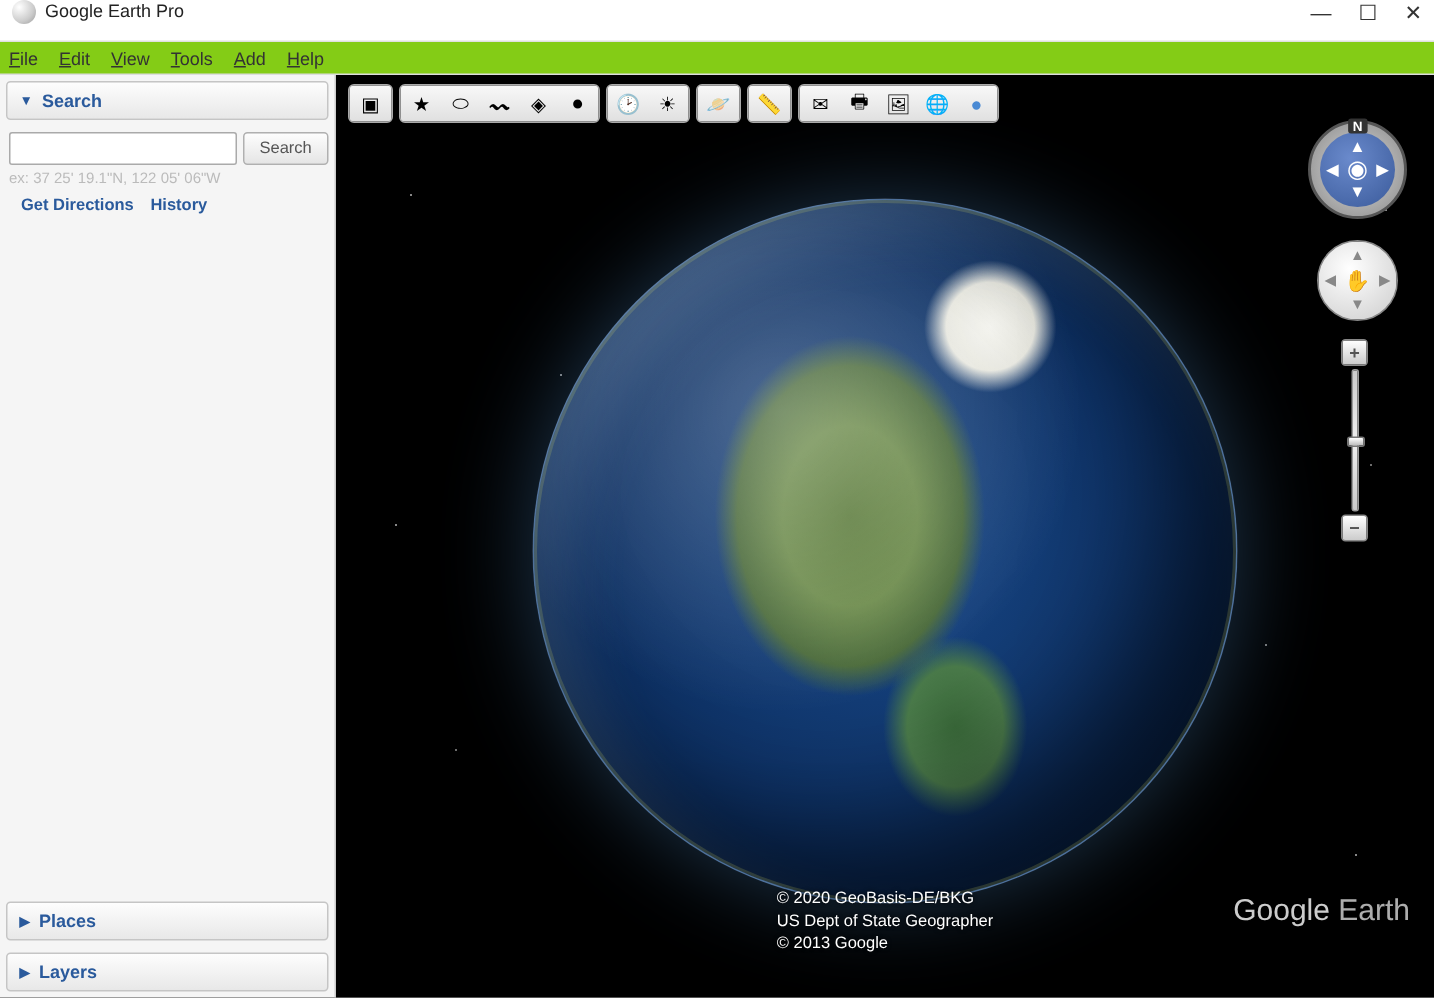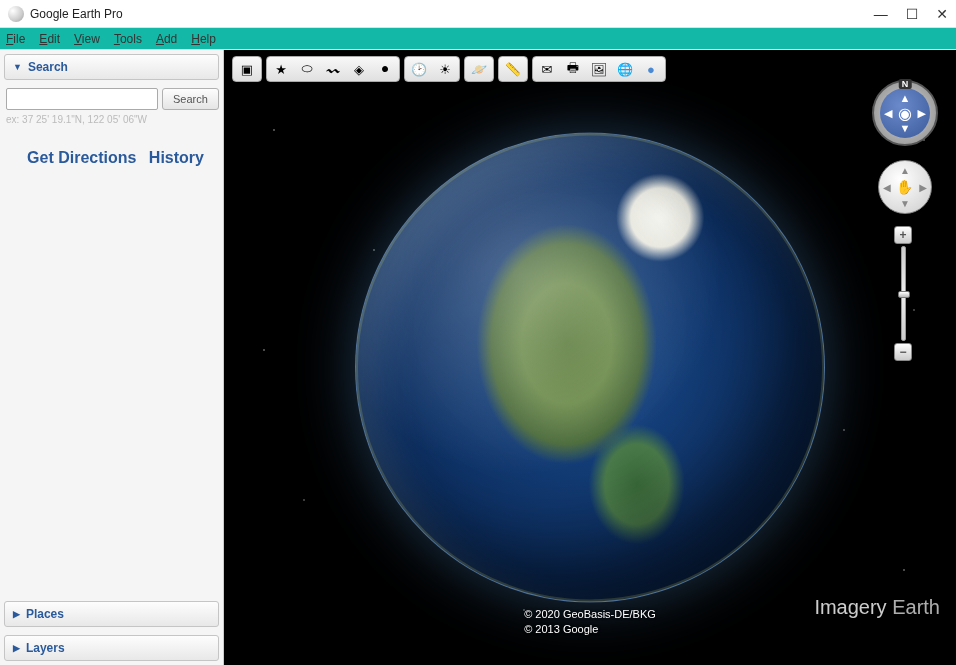--- a/index.html
+++ b/index.html
@@ -1,34 +1,34 @@
 <!DOCTYPE html>
 <html><head>
 <meta charset="utf-8">
 <style>
 * { margin:0; padding:0; box-sizing:border-box; font-family:"Segoe UI",Tahoma,sans-serif; }
 body { width:956px; height:665px; background:#fff; overflow:hidden; position:relative; }
-.titlebar { height:28px; display:flex; align-items:center; padding:10px 8px; background:#fff; border-bottom:1px solid #e0e0e0; }
+.titlebar { height:28px; display:flex; align-items:flex-start; padding:0 8px; background:#fff; border-bottom:1px solid #e0e0e0; }
 .titlebar .logo { width:16px; height:16px; border-radius:50%; background:radial-gradient(circle at 30% 30%,#fff,#ccc 60%,#999); margin-right:6px; }
 .titlebar .title { font-size:12px; color:#222; }
 .win-controls { margin-left:auto; display:flex; gap:18px; font-size:14px; color:#333; }
 .win-controls span { cursor:pointer; font-family:Arial; }
-.menubar { height:22px; display:flex; align-items:center; padding:0 6px; gap:14px; background:#14b8a6; border-bottom:1px solid #ddd; font-size:12px; }
+.menubar { height:22px; display:flex; align-items:center; padding:0 6px; gap:14px; background:#84cc16; border-bottom:1px solid #ddd; font-size:12px; }
 .menubar span { cursor:pointer; color:#333; }
 .menubar span u { text-decoration:underline; }
 .main { display:flex; height:615px; }
 .sidebar { width:224px; background:#f5f5f5; border-right:1px solid #ccc; display:flex; flex-direction:column; }
 .panel-header { background:linear-gradient(#fdfdfd,#e8e8e8); border:1px solid #c5c5c5; border-radius:3px; margin:4px; padding:5px 8px; font-size:12px; font-weight:bold; color:#2a5a9c; cursor:pointer; display:flex; align-items:center; gap:6px; }
 .panel-header .tri { font-size:9px; }
 .search-body { padding:4px 6px; }
 .search-row { display:flex; gap:4px; }
 .search-input { flex:1; border:1px solid #aaa; border-radius:2px; height:22px; padding:2px 4px; font-size:11px; background:#fff; }
 .search-btn { border:1px solid #b0b0b0; background:linear-gradient(#fdfdfd,#e5e5e5); border-radius:3px; padding:3px 10px; font-size:11px; color:#555; cursor:pointer; }
 .search-hint { font-size:10px; color:#bbb; margin-top:4px; }
-.search-links { text-align:center; font-size:16px; margin-top:24px; }
+.search-links { text-align:left; font-size:11px; margin-top:6px; }
 .search-links span { color:#2a5a9c; font-weight:bold; cursor:pointer; margin-left:8px; }
 .spacer { flex:1; }
 .viewport { flex:1; position:relative; background:#000; overflow:hidden; }
 .stars { position:absolute; inset:0; background:
  radial-gradient(1px 1px at 50px 80px,#fff,transparent),
  radial-gradient(1px 1px at 150px 200px,#eee,transparent),
  radial-gradient(1px 1px at 700px 90px,#fff,transparent),
  radial-gradient(1px 1px at 300px 560px,#ddd,transparent),
  radial-gradient(1px 1px at 680px 520px,#fff,transparent),
  radial-gradient(1px 1px at 80px 450px,#ccc,transparent),
@@ -176,22 +176,23 @@
     </div>
     <div class="zoom-slider">
       <div class="zoom-btn">+</div>
       <div class="zoom-track">
           <div class="zoom-thumb"></div>
         </div>
       <div class="zoom-btn">−</div>
     </div>
 
     <div class="watermark">
-      <span class="g1">Imagery </span><span class="g2">Earth</span>
+      <span class="g1">Google </span><span class="g2">Earth</span>
     </div>
 
     <div class="attribution">
       <div>© 2020 GeoBasis-DE/BKG</div>
+      <div>US Dept of State Geographer</div>
       <div>© 2013 Google</div>
     </div>
 
   </div>
 </div>
 
 </body></html>

